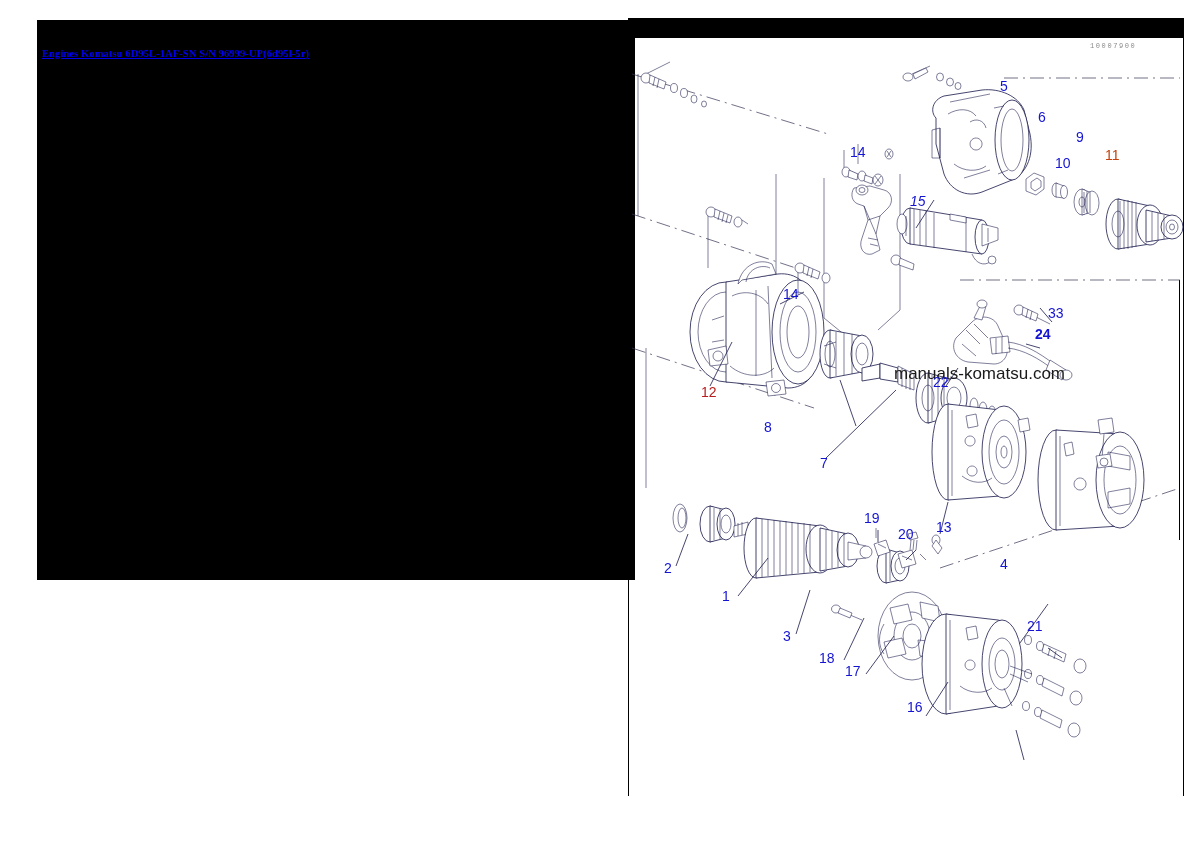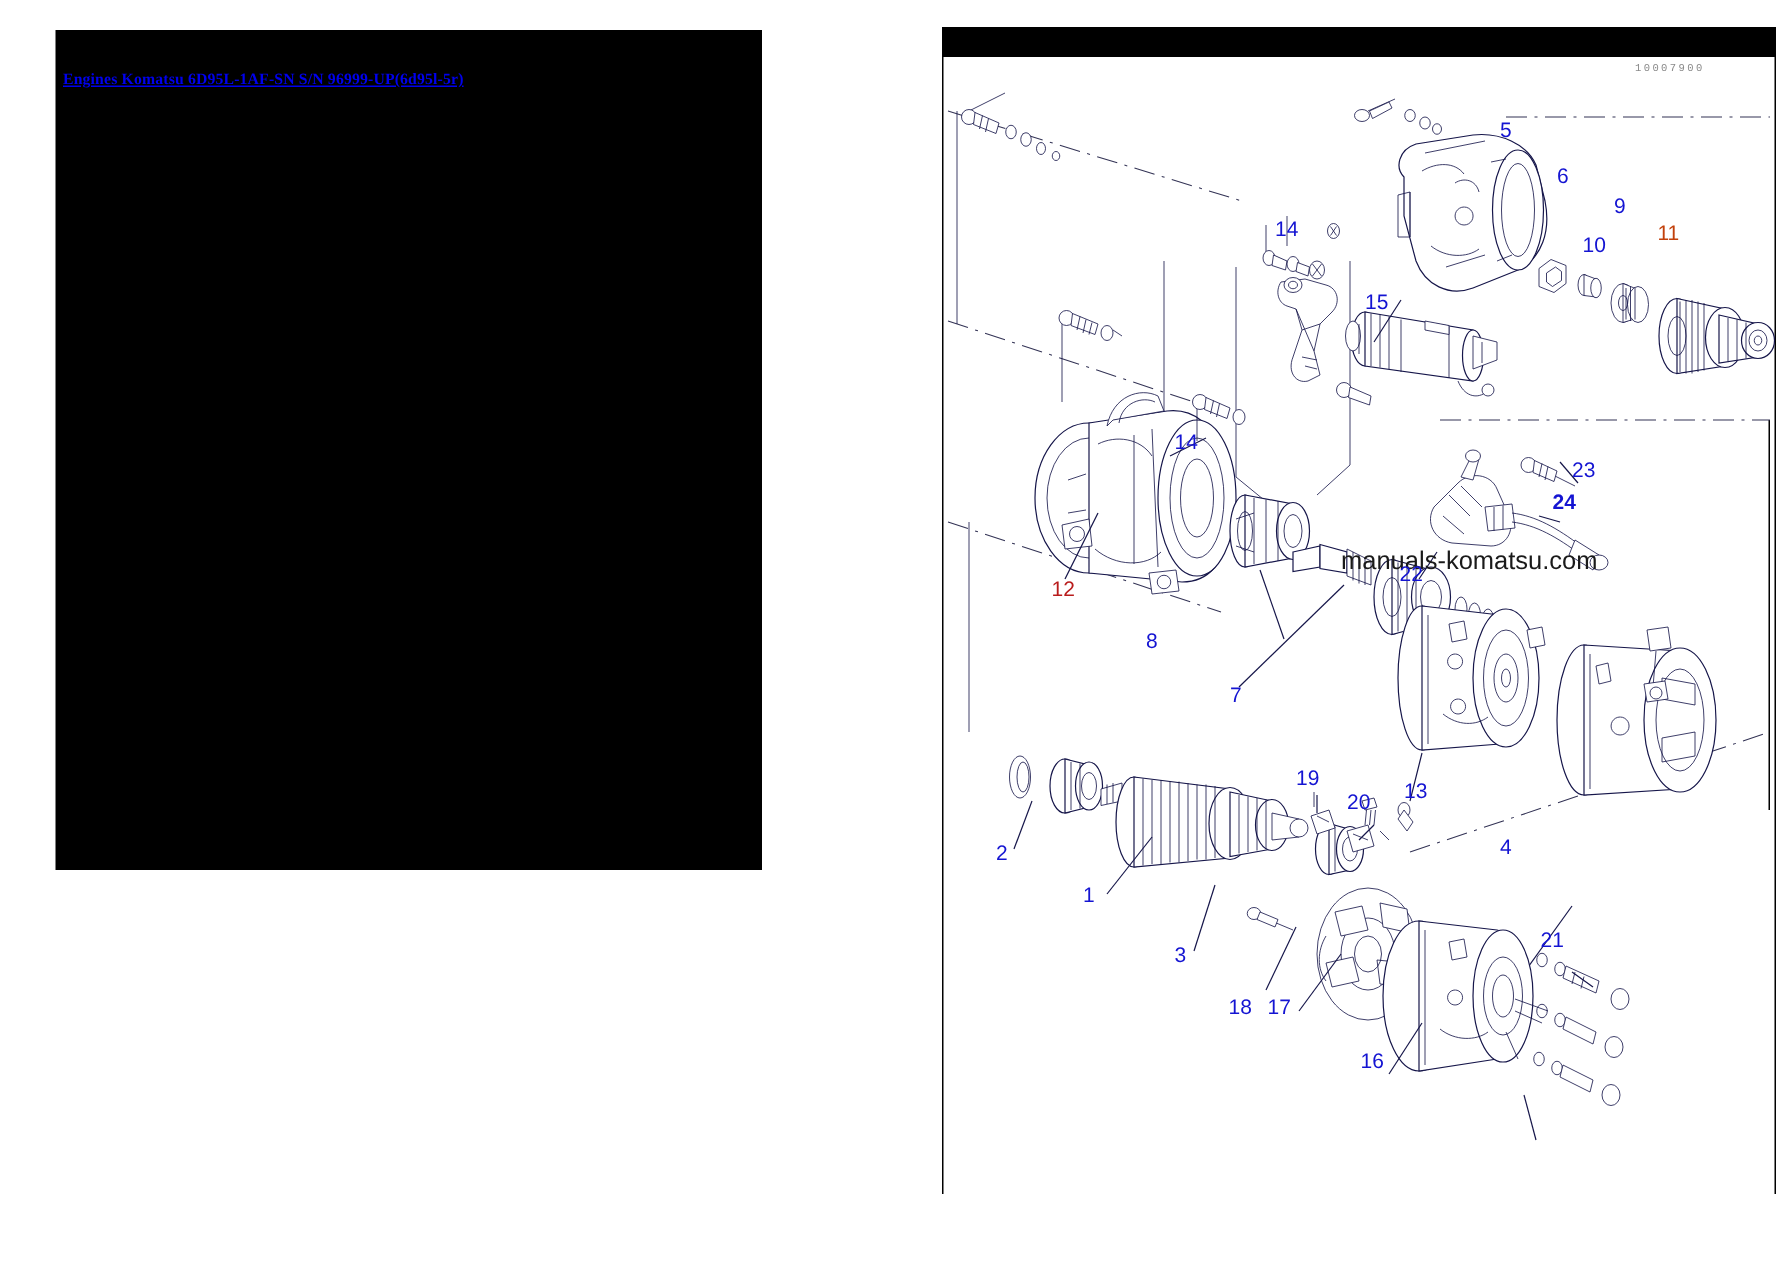--- a/index.html
+++ b/index.html
@@ -13,21 +13,21 @@
     position: relative;
     font-family: "Liberation Sans", sans-serif;
     overflow: hidden;
   }
 
   
   #left-panel {
     position: absolute;
     left: 37px;
     top: 20px;
-    width: 471px;
+    width: 598px;
     height: 560px;
     background: #000000;
   }
   #thumb-title-link {
     position: absolute;
     left: 5px;
     top: 28px;
     font-family: "Liberation Serif", serif;
     font-size: 10.5px;
     font-weight: bold;
@@ -530,33 +530,33 @@
 
   <div id="watermark">manuals-komatsu.com</div>
 
   <div id="callout-layer">
       <div class="callout" style="left: 372px; top: 61px; color: rgb(20, 20, 210);">5</div>
       <div class="callout" style="left: 410px; top: 92px; color: rgb(20, 20, 210);">6</div>
       <div class="callout" style="left: 427px; top: 101px; color: rgb(20, 20, 210); margin-top: 37px;">10</div>
       <div class="callout" style="left: 448px; top: 112px; color: rgb(20, 20, 210);">9</div>
       <div class="callout" style="left: 477px; top: 130px; color: #c2410c;">11</div>
       <div class="callout" style="left: 222px; top: 127px; color: rgb(20, 20, 210);">14</div>
-      <div class="callout" style="left: 282px; top: 176px; color: rgb(20, 20, 210);">15</div>
+      <div class="callout" style="left: 282px; top: 176px; color: rgb(20, 20, 210); font-style: italic;">15</div>
       <div class="callout" style="left: 155px; top: 269px; color: rgb(20, 20, 210);">14</div>
-      <div class="callout" style="left: 420px; top: 288px; color: rgb(20, 20, 210);">23</div>
+      <div class="callout" style="left: 420px; top: 288px; color: rgb(20, 20, 210);">33</div>
       <div class="callout" style="left: 407px; top: 309px; color: rgb(20, 20, 210); font-weight: bold;">24</div>
       <div class="callout" style="left: 73px; top: 367px; color: #b91c1c;">12</div>
       <div class="callout" style="left: 305px; top: 357px; color: rgb(20, 20, 210);">22</div>
       <div class="callout" style="left: 136px; top: 402px; color: rgb(20, 20, 210);">8</div>
       <div class="callout" style="left: 192px; top: 438px; color: rgb(20, 20, 210);">7</div>
       <div class="callout" style="left: 308px; top: 502px; color: rgb(20, 20, 210);">13</div>
       <div class="callout" style="left: 36px; top: 543px; color: rgb(20, 20, 210);">2</div>
       <div class="callout" style="left: 94px; top: 571px; color: rgb(20, 20, 210);">1</div>
       <div class="callout" style="left: 155px; top: 611px; color: rgb(20, 20, 210);">3</div>
       <div class="callout" style="left: 236px; top: 493px; color: rgb(20, 20, 210);">19</div>
       <div class="callout" style="left: 270px; top: 509px; color: rgb(20, 20, 210);">20</div>
-      <div class="callout" style="left: 191px; top: 633px; color: rgb(20, 20, 210); margin-top: 13px;">18</div>
+      <div class="callout" style="left: 191px; top: 633px; color: rgb(20, 20, 210);">18</div>
       <div class="callout" style="left: 217px; top: 646px; color: rgb(20, 20, 210);">17</div>
       <div class="callout" style="left: 372px; top: 539px; color: rgb(20, 20, 210);">4</div>
       <div class="callout" style="left: 399px; top: 601px; color: rgb(20, 20, 210); text-align: right;">21</div>
       <div class="callout" style="left: 279px; top: 682px; color: rgb(20, 20, 210);">16</div>
     </div>
 </div>
 
 </body></html>

